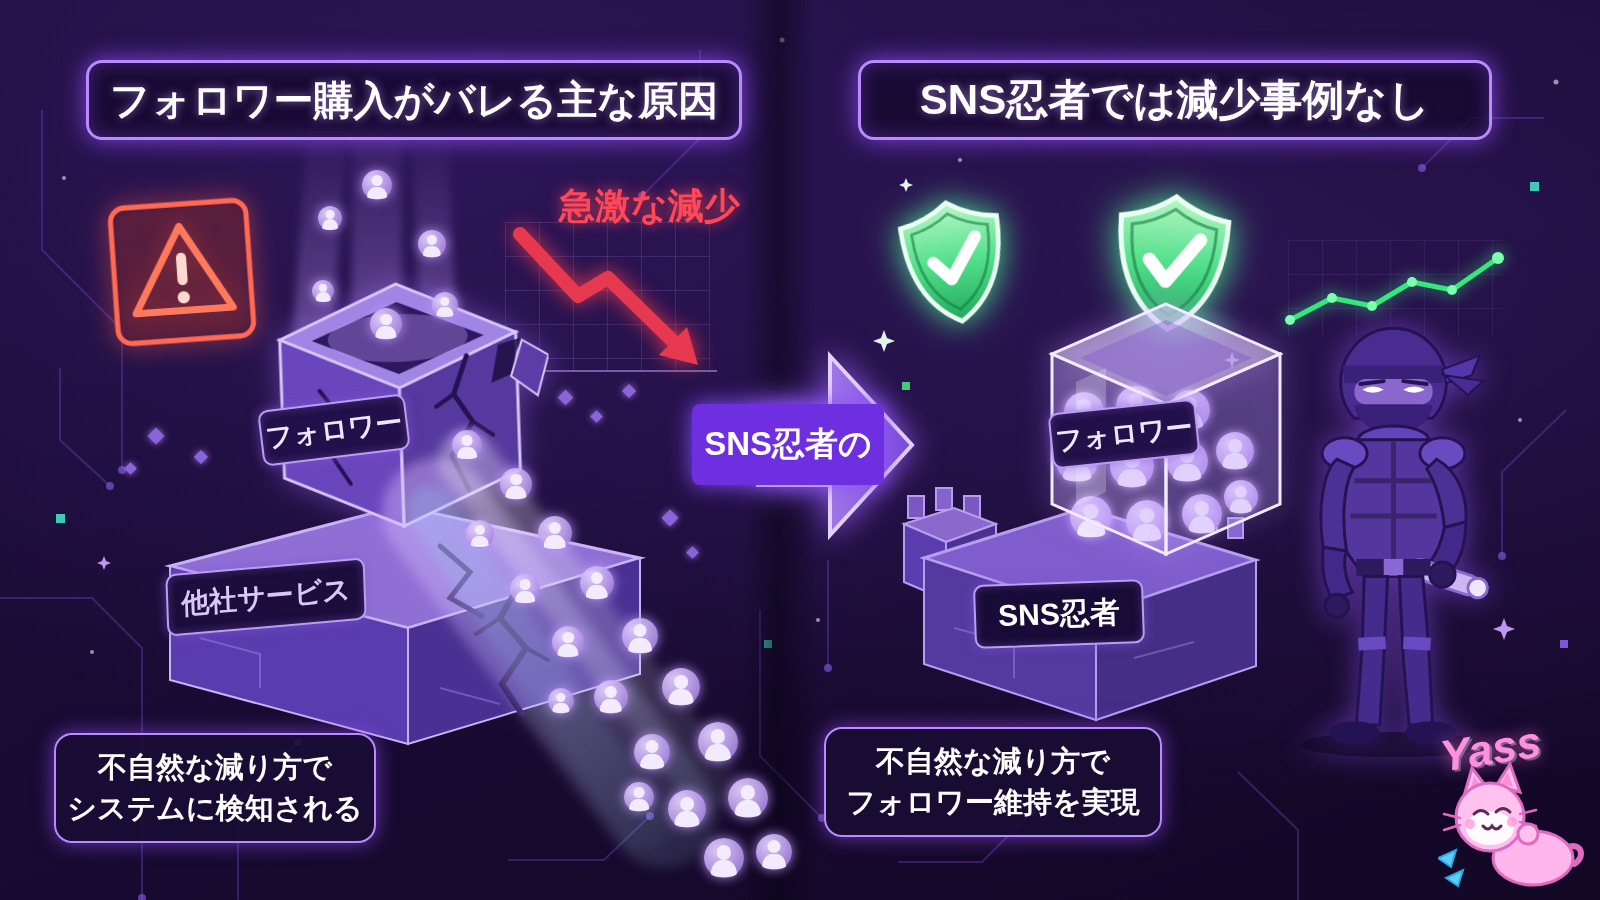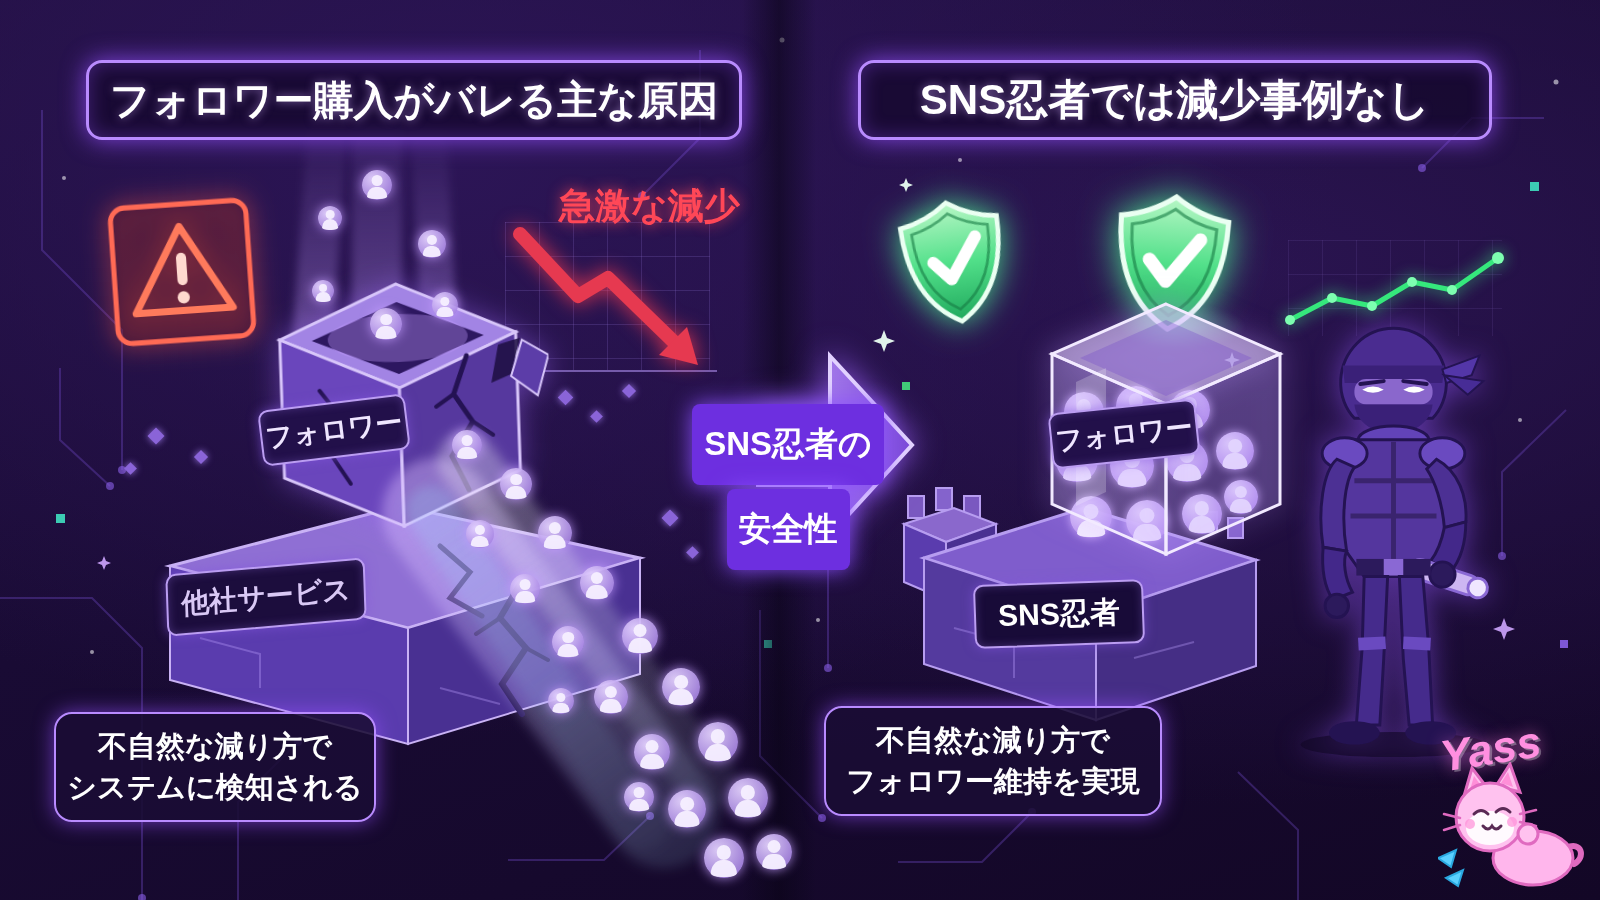--- a/index.html
+++ b/index.html
@@ -17,21 +17,21 @@
   
   .banner{position:absolute;display:flex;align-items:center;justify-content:center;z-index:7;
     background:rgba(22,9,46,.82);border:3px solid #b98bff;border-radius:16px;
     box-shadow:0 0 24px rgba(150,80,255,.8),inset 0 0 20px rgba(150,80,255,.35);
     color:#fff;font-weight:bold;text-shadow:0 0 10px rgba(210,170,255,.55);white-space:nowrap;}
   .banner-left{left:86px;top:60px;width:650px;height:74px;font-size:40px;}
   .banner-right{left:858px;top:60px;width:628px;height:74px;font-size:42px;}
   .callout{position:absolute;z-index:7;display:flex;flex-direction:column;justify-content:center;
     background:rgba(26,12,52,.88);border:2.5px solid #b98bff;border-radius:18px;
     box-shadow:0 0 20px rgba(150,80,255,.65);color:#fff;font-weight:bold;
-    text-align:center;line-height:1.4;white-space:nowrap;}
+    text-align:center;line-height:1.4;white-space:nowrap;margin-top:21px;}
   .callout-left{left:54px;top:712px;width:318px;height:106px;font-size:29px;}
   .callout-right{left:824px;top:706px;width:334px;height:106px;font-size:29px;}
   .red-label{position:absolute;left:516px;top:182px;z-index:7;color:#ff4757;font-weight:bold;
     font-size:36px;text-shadow:0 0 14px rgba(255,70,90,.85);white-space:nowrap;margin-left:43px;}
   .stable-label{position:absolute;left:1260px;top:192px;z-index:7;color:#fff;font-weight:bold;
     font-size:33px;text-shadow:0 0 12px rgba(120,255,170,.55);white-space:nowrap;}
   .arrow-text{position:absolute;left:686px;top:402px;width:204px;z-index:8;text-align:center;}
   .arrow-text span{display:inline-block;background:#6d2fe0;color:#fff;font-weight:bold;font-size:33px;
     padding:18px 12px;margin:2px 0;border-radius:8px;box-shadow:0 0 22px rgba(140,80,255,.95);white-space:nowrap;}
   .plate{position:absolute;display:flex;align-items:center;justify-content:center;z-index:6;
@@ -249,21 +249,20 @@
     <defs>
       <linearGradient id="arg" x1="0" y1="0" x2="1" y2="0">
         <stop offset="0" stop-color="#c3a0f8"></stop>
           <stop offset="1" stop-color="#7a48d8"></stop>
       </linearGradient>
     </defs>
     <polygon points="0,58 74,58 74,8 156,97 74,187 74,137 0,137" fill="url(#arg)" stroke="#e2d2ff" stroke-width="4"></polygon>
   </svg>
   <div class="arrow-text">
     <span>SNS忍者の</span><br>
-    <span>安全性</span>
   </div>
 
   <div class="mini-grid" style="left:1288px;top:240px;width:214px;height:96px;opacity:.5;"></div>
   <svg class="svg-abs" style="left:1284px;top:238px;width:222px;height:100px;z-index:5;
               filter:drop-shadow(0 0 8px rgba(60,230,130,.8));" viewBox="0 0 222 100">
     <polyline points="6,82 48,60 88,68 128,44 168,52 214,20" fill="none" stroke="#35e87c" stroke-width="5" stroke-linecap="round" stroke-linejoin="round"></polyline>
     <g fill="#7dffb0">
       <circle cx="6" cy="82" r="5"></circle>
         <circle cx="48" cy="60" r="5"></circle>
         <circle cx="88" cy="68" r="5"></circle>

